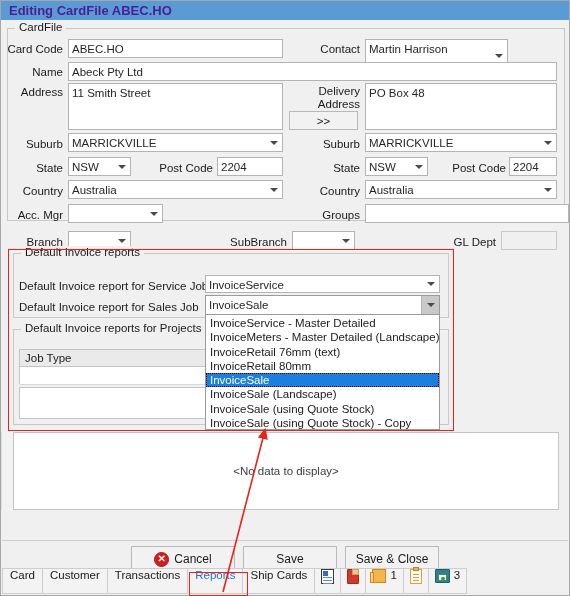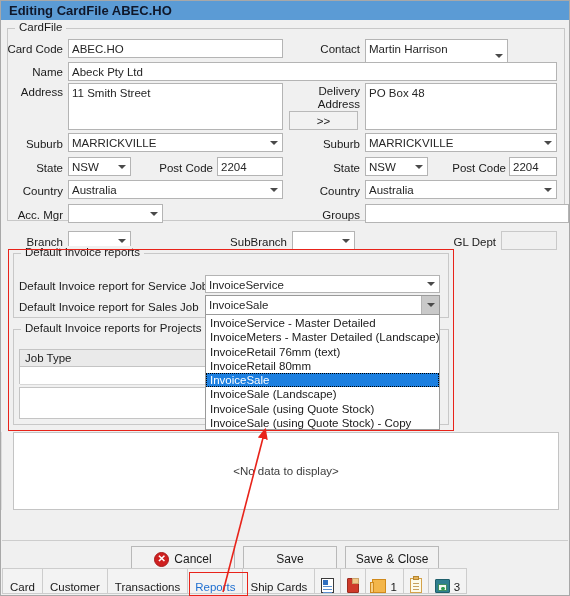--- a/index.html
+++ b/index.html
@@ -9,21 +9,21 @@
     font-family:"Liberation Sans", sans-serif;
     font-size:11.5px;
     color:#1a1a1a;
     overflow:hidden;
     position:relative;
   }
   .win{position:absolute;inset:0;background:#f0f0f0;border:1px solid #a8a8a8;box-sizing:border-box;}
 
   
   .titlebar{
-    height:19px;background:#5b9bd5;color:#0f172a;
+    height:19px;background:#5b9bd5;color:#4c1d95;
     font-weight:bold;font-size:13px;
     display:flex;align-items:center;padding-left:8px;
     box-sizing:border-box;
   }
 
   
   .groupbox{
     position:absolute;border:1px solid #c8c8c8;box-sizing:border-box;
   }
   .groupbox>.legend{
@@ -114,21 +114,21 @@
     display:flex;align-items:center;justify-content:center;gap:5px;
   }
 
   
   .tabstrip{
     position:absolute;left:1px;right:1px;bottom:1px;height:26px;
     background:#f0f0f0;display:flex;align-items:stretch;
   }
   .tab{
     box-sizing:border-box;border:1px solid #cdcdcd;border-left:none;
-    background:#f3f3f3;display:flex;align-items:flex-end;justify-content:center;
+    background:#f3f3f3;display:flex;align-items:flex-start;justify-content:center;
     padding:0 7px;font-size:11.5px;color:#1a1a1a;white-space:nowrap;
   }
   .tab:first-child{border-left:1px solid #cdcdcd;}
   .tab.active{color:#1f6fd0;}
   .tab.icon{padding:0 6px;gap:4px;}
 
   
   .ico{display:inline-block;position:relative;}
   .ico-doc{width:13px;height:15px;background:#fff;border:1.5px solid #3a3a3a;box-sizing:border-box;}
   .ico-doc::before{content:"";position:absolute;left:1px;top:1px;width:5px;height:5px;background:#2f6fbf;}

